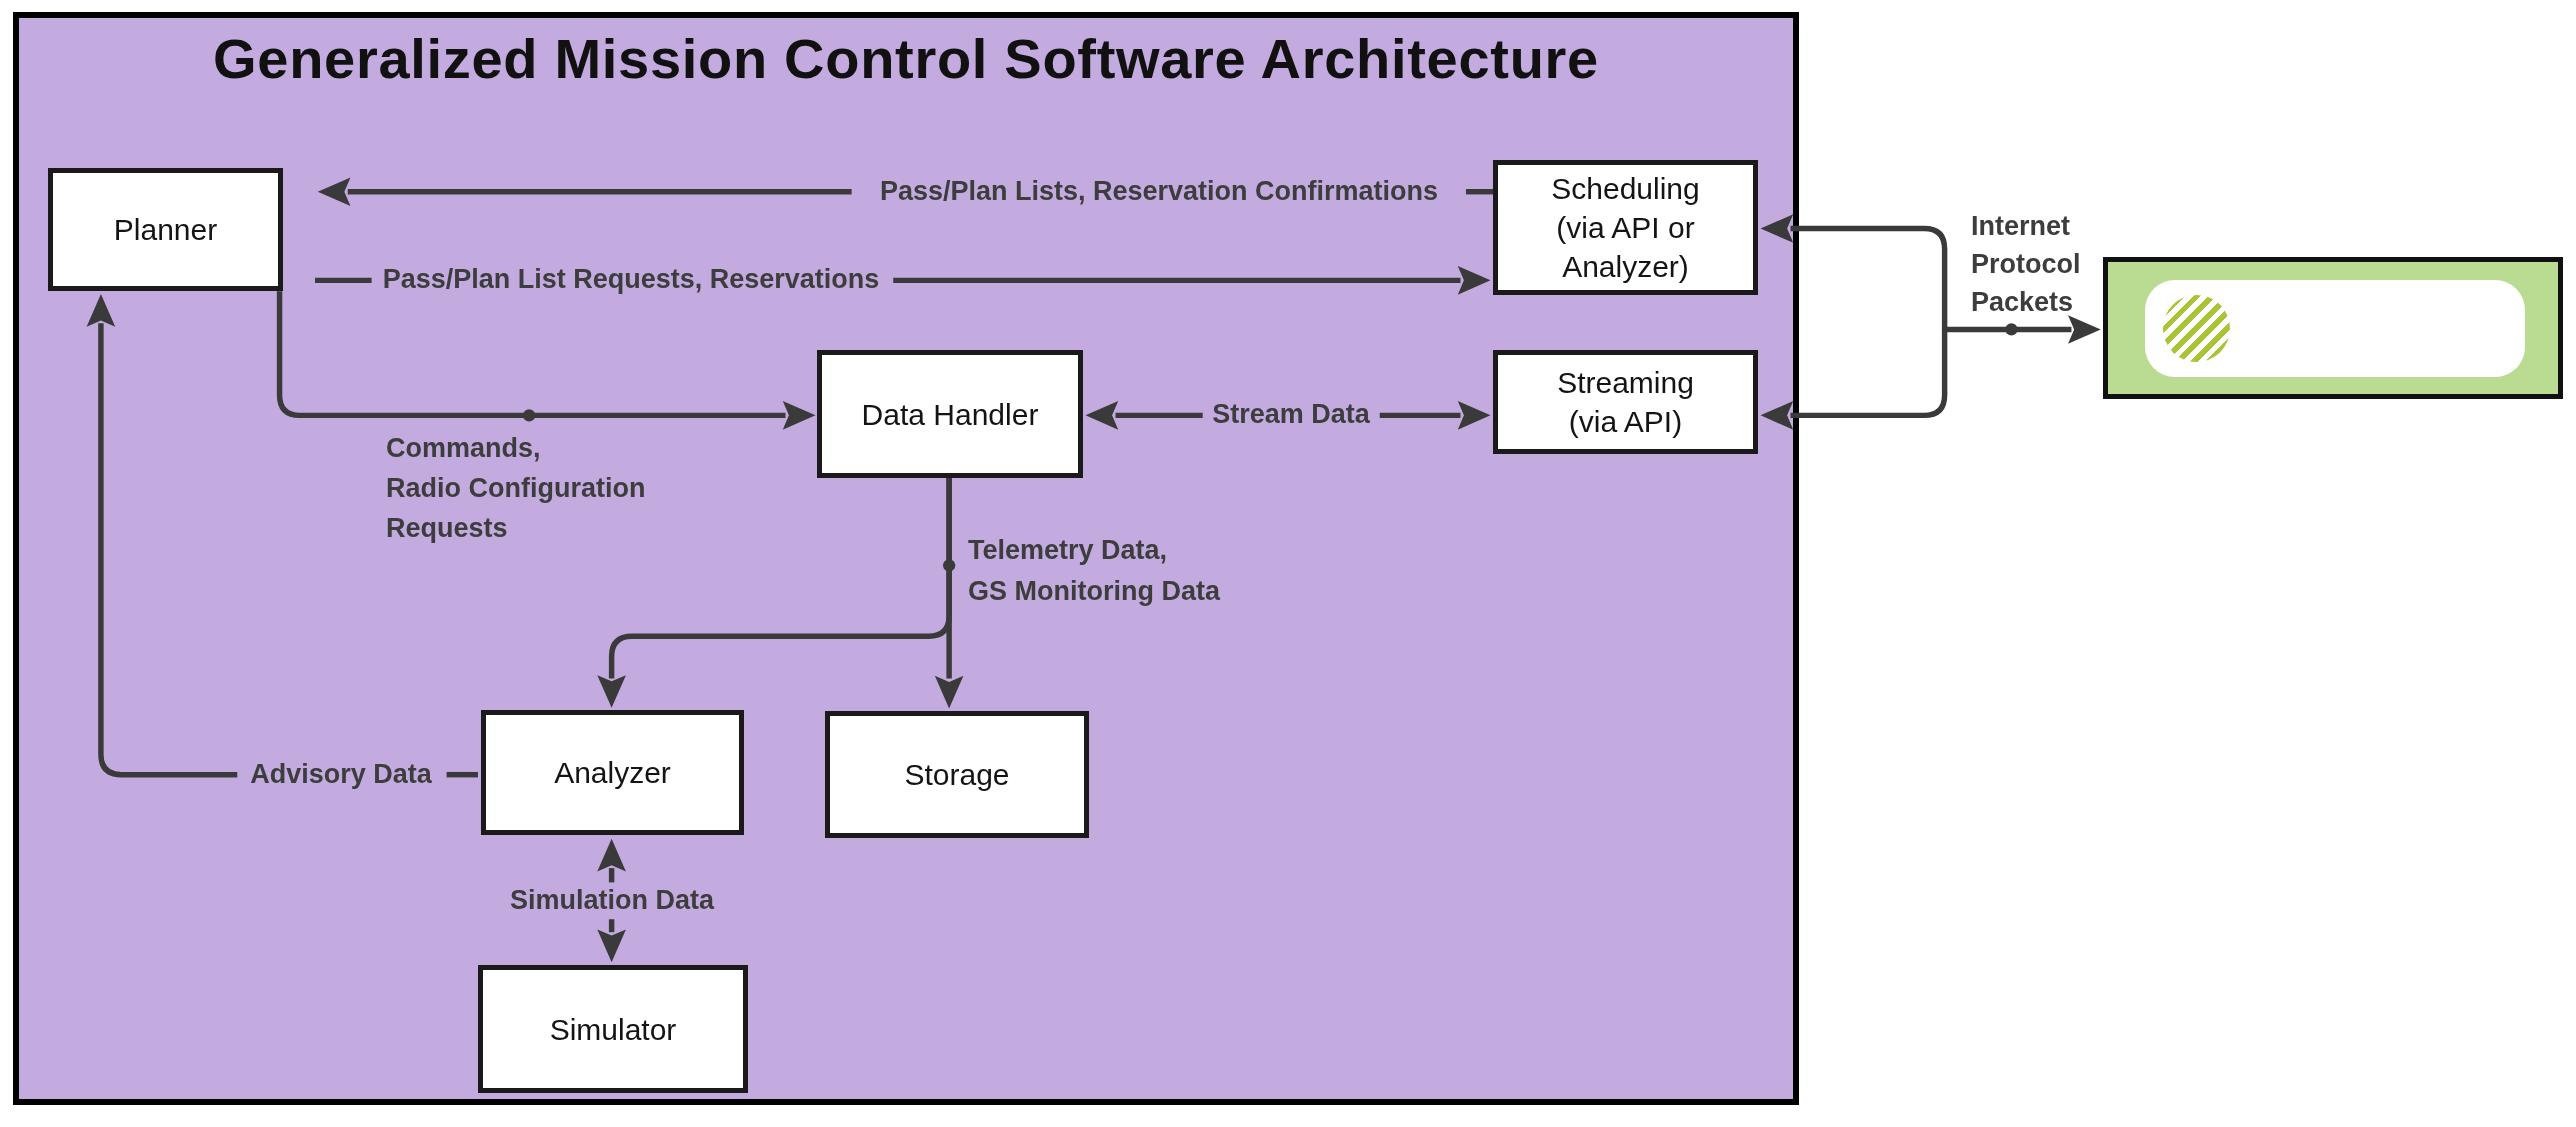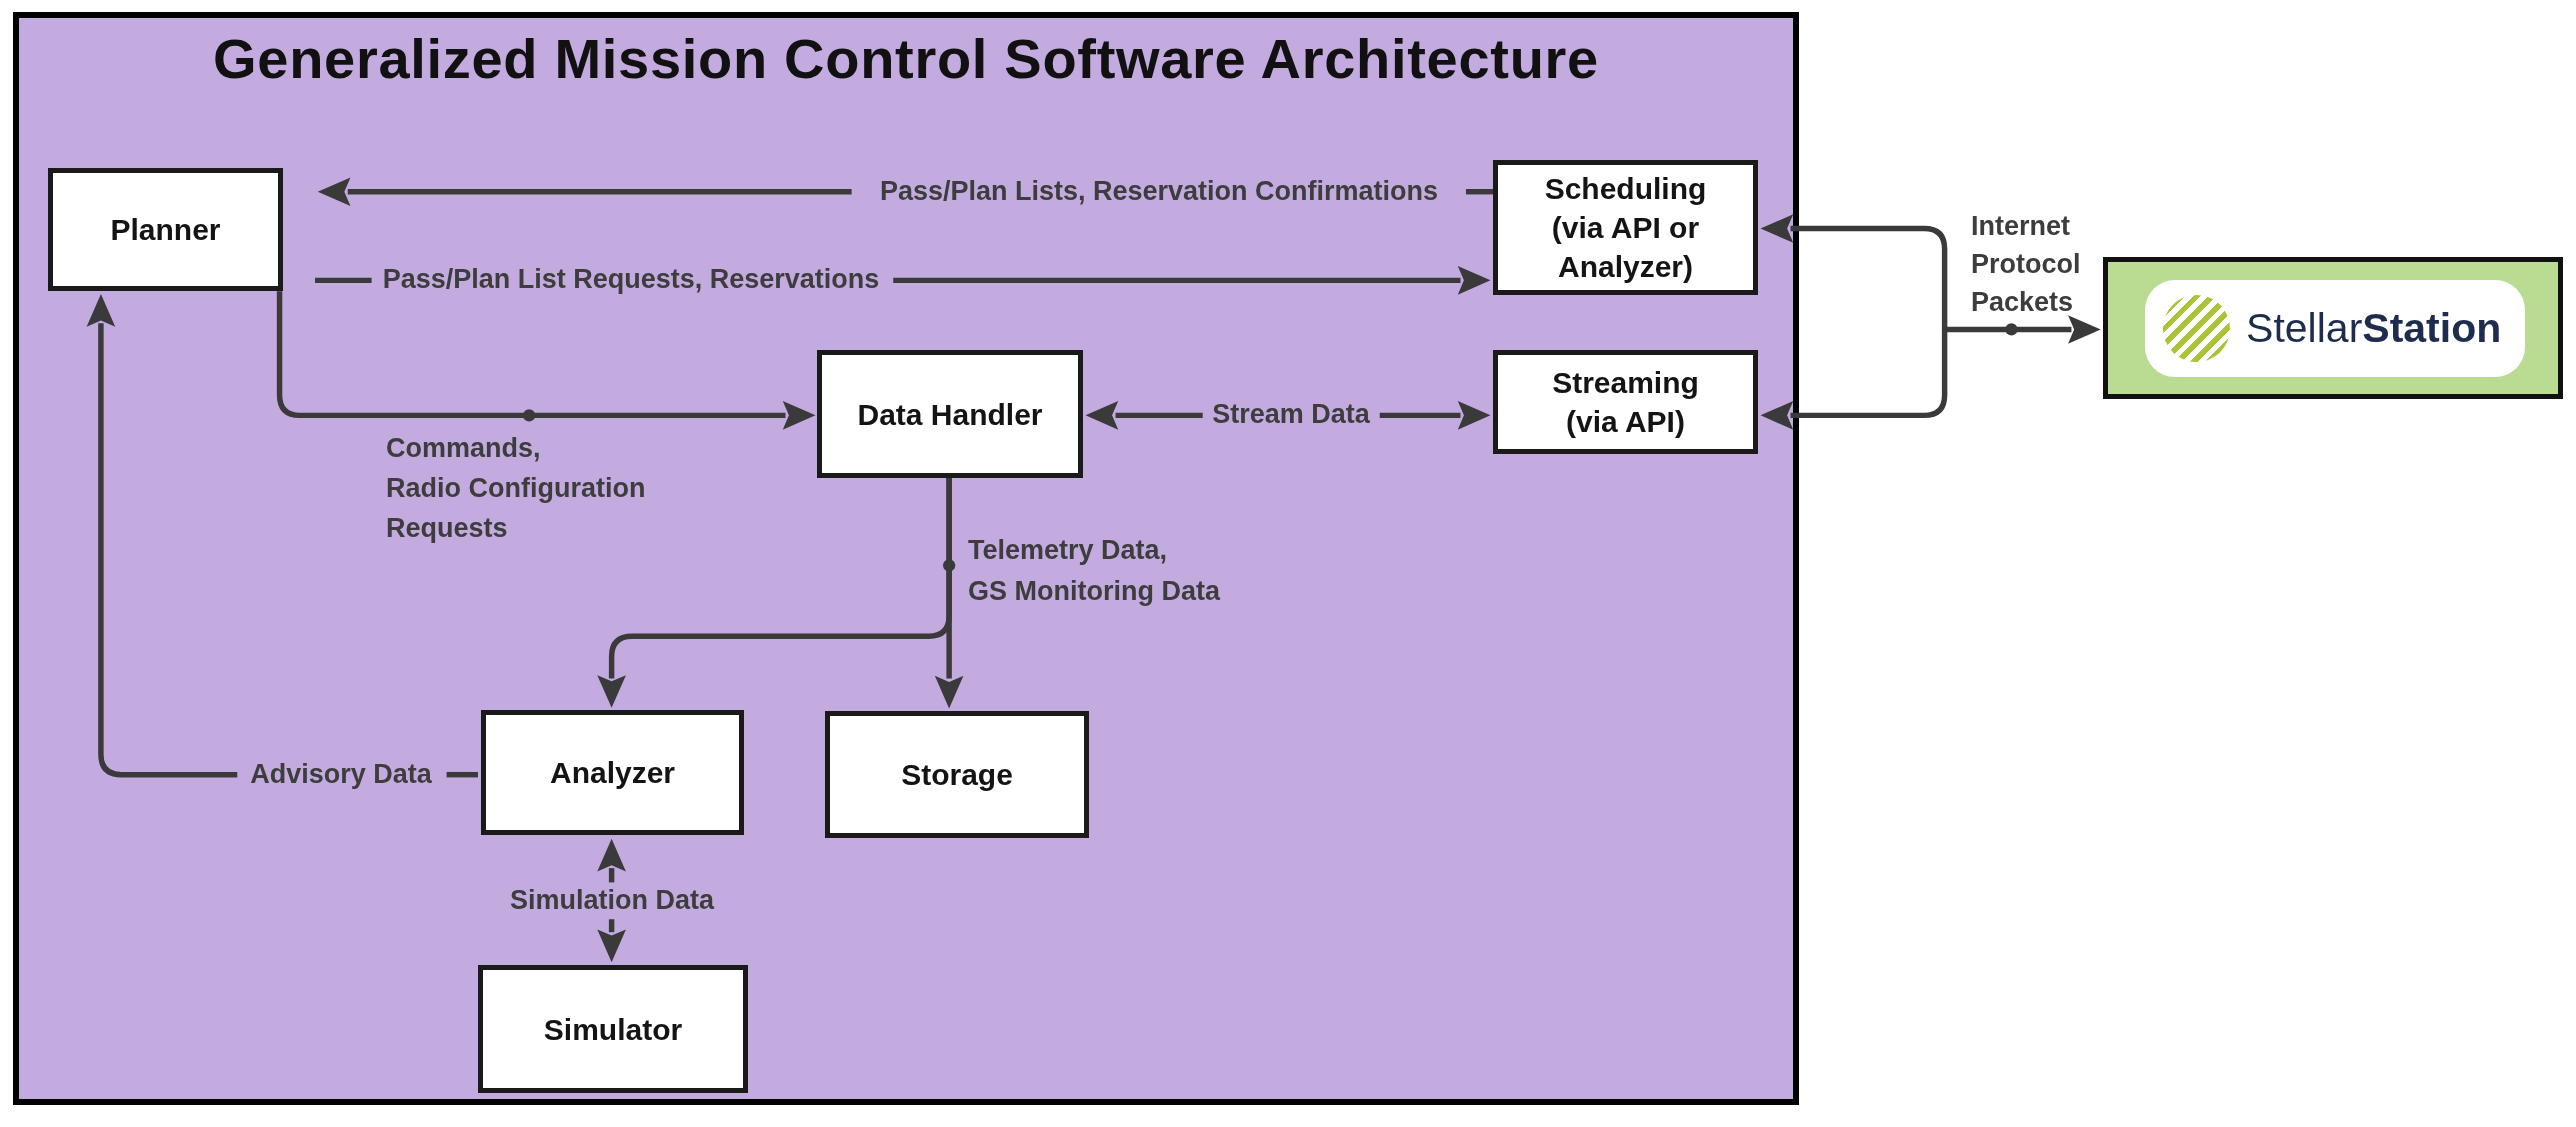--- a/index.html
+++ b/index.html
@@ -23,21 +23,21 @@
   .diagram-title{
     position:absolute;left:13px;top:26px;width:1786px;text-align:center;
     font-size:56px;font-weight:700;color:#111;letter-spacing:0.7px;z-index:3;
   }
   .wires{position:absolute;left:0;top:0;width:2576px;height:1128px;z-index:1;pointer-events:none;}
   .wires path{stroke:var(--edge-color);stroke-width:8;fill:none;}
   .wires polygon,.wires circle{fill:var(--edge-color);}
   .node{
     position:absolute;background:var(--node-fill);border:5.5px solid var(--node-border);
     box-sizing:border-box;display:flex;align-items:center;justify-content:center;
-    text-align:center;font-weight:700;font-size:30px;color:var(--node-text);
+    text-align:center;font-weight:400;font-size:30px;color:var(--node-text);
     line-height:39px;z-index:2;
   }
   .elabel{
     position:absolute;transform:translate(-50%,-50%);background:var(--container-fill);
     padding:1.4px 9.5px;font-weight:700;font-size:27px;color:var(--edge-text);
     white-space:nowrap;z-index:3;
   }
   .elabel-block{
     position:absolute;font-weight:700;font-size:27px;color:var(--edge-text);
     line-height:40px;white-space:nowrap;z-index:3;text-align:left;
@@ -154,18 +154,15 @@
 <div class="elabel" style="left:612px;top:901px">Simulation Data</div>
 <div class="elabel-block ip-label" style="left:1971px;top:207px">
   <div>Internet</div>
   <div>Protocol</div>
   <div>Packets</div>
 </div>
 
 <div class="ext-box">
   <div class="brand-pill">
     <span class="globe"></span>
-    <span class="brand-text">
-      <span class="light">Stellar</span><span class="bold">Station</span>
-    </span>
   </div>
 </div>
 
 
 </body></html>

